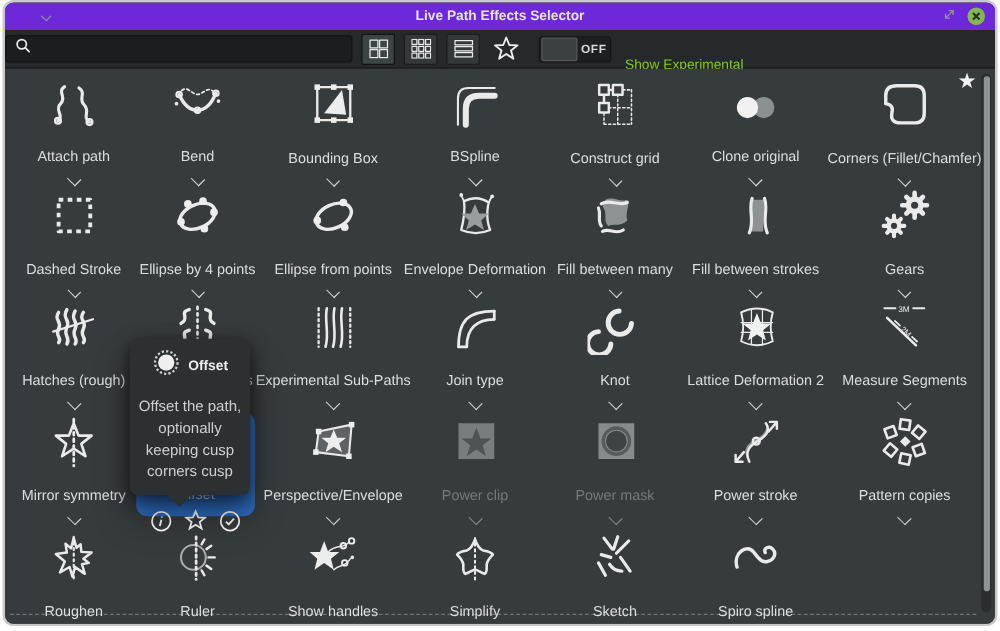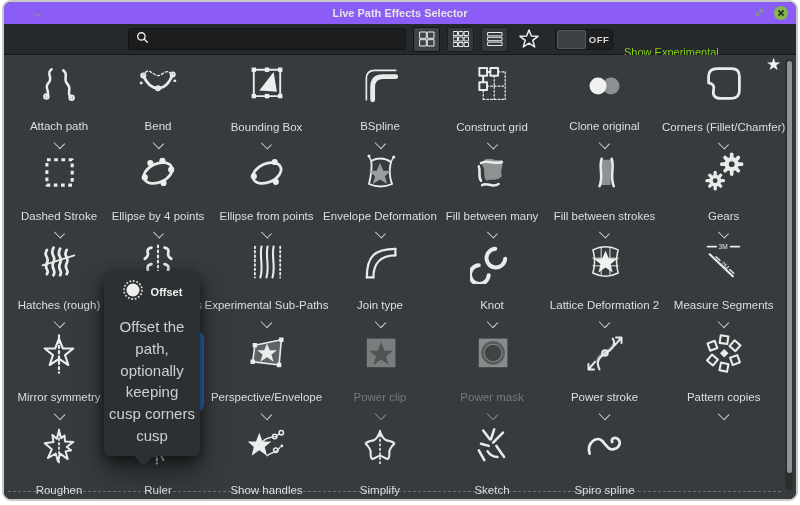--- a/index.html
+++ b/index.html
@@ -1,26 +1,26 @@
 <!DOCTYPE html>
 <html><head>
 <meta charset="utf-8">
 <style>
   html,body{margin:0;padding:0;background:#fff;font-family:"Liberation Sans","DejaVu Sans",sans-serif;}
   .window{position:relative;width:796px;height:501px;margin:0 auto;background:#363b3d;
     border:2px solid #c9c9c9;border-radius:9px;overflow:hidden;box-sizing:border-box;}
   
-  .titlebar{position:relative;height:22px;background:#8b5cf6;display:flex;align-items:center;}
+  .titlebar{position:relative;height:22px;background:#6d28d9;display:flex;align-items:center;}
   .titlebar .title{position:absolute;left:0;right:0;text-align:center;font-size:11px;font-weight:bold;color:#e4e4e4;}
   .tb-menu{position:absolute;left:30px;top:8px;width:7px;height:7px;}
   .tb-menu:before{content:"";position:absolute;left:0;top:0;width:5px;height:5px;border-right:1.5px solid #8f9293;border-bottom:1.5px solid #8f9293;transform:rotate(45deg);}
   .tb-right{position:absolute;right:8px;top:0;height:22px;display:flex;align-items:center;gap:9px;}
   .close-btn{width:14px;height:14px;border-radius:50%;background:#84b84f;display:flex;align-items:center;justify-content:center;}
   
-  .toolbar{height:31px;background:#26292b;border-bottom:1px solid #17191a;display:flex;align-items:center;box-sizing:border-box;padding-left:124px;gap:7px;}
+  .toolbar{height:31px;background:#26292b;border-bottom:1px solid #17191a;display:flex;align-items:center;box-sizing:border-box;gap:7px;}
   .search{width:278px;height:22px;background:#1b1d1e;border:1px solid #121415;border-radius:3px;display:flex;align-items:center;padding-left:7px;box-sizing:border-box;}
   .search input{background:transparent;border:none;outline:none;color:#ddd;font-size:11px;width:230px;margin-left:6px;font-family:inherit;}
   .tbtn{width:27px;height:25px;background:#33393b;border:1px solid #1b1d1e;border-radius:2px;display:flex;align-items:center;justify-content:center;box-sizing:border-box;}
   .tbtn.active{background:#3d4447;border-color:#121415;}
   .tbtn.flat{background:transparent;border-color:transparent;}
   .switch{margin-left:6px;width:58px;height:21px;background:#1d1f20;border:1px solid #141617;border-radius:3px;display:flex;align-items:center;box-sizing:border-box;}
   .knob{width:27px;height:17px;background:#3b4042;border:1px solid #54595b;border-radius:2px;margin-left:1px;}
   .switch-label{flex:1;text-align:center;font-size:9.5px;font-weight:bold;color:#d9d9d9;letter-spacing:.5px;}
   .exp-label{font-size:11px;color:#84cc16;margin-left:4px;margin-top:25px;}
   
@@ -37,21 +37,21 @@
   .fav{position:absolute;top:-3px;right:4px;font-size:17px;color:#f1f3f3;line-height:1;}
   .cell.selected{background:#2d6cc1;border-radius:9px;margin:3px 6px 9px 3px;padding-top:5px;}
   .cell.selected .lbl{color:#eaf0f8;}
   .actions{display:flex;gap:9px;margin-top:5px;align-items:center;}
   
   .tooltip{position:absolute;left:100px;top:216px;width:86px;background:#2c3032;border-radius:6px;
     box-shadow:0 4px 14px rgba(0,0,0,.6), 0 18px 28px rgba(0,0,0,.35);padding:8px 5px 9px;z-index:5;}
   .tooltip:after{content:"";position:absolute;left:33px;bottom:-7px;width:13px;height:13px;background:#2c3032;transform:rotate(45deg);border-radius:2px;}
   .tt-head{display:flex;align-items:center;justify-content:center;gap:7px;}
   .tt-title{font-size:11px;font-weight:bold;color:#f0f2f2;}
-  .tt-desc{margin-top:11px;font-size:15px;line-height:1.45;color:#ccd0d0;text-align:center;}
+  .tt-desc{margin-top:11px;font-size:12px;line-height:1.45;color:#ccd0d0;text-align:center;}
   
   .scroll-track{position:absolute;right:3px;top:4px;width:8px;height:431px;background:#2b2e2f;border-radius:4px;}
   .scroll-thumb{position:absolute;left:1.5px;top:2px;width:5px;height:412px;background:#8e9395;border-radius:3px;}
   .focus-dash{position:absolute;left:4px;right:15px;top:436px;border-top:1px dashed #6f7476;}
   
   .ic svg, .gicon svg{stroke:#e9ebeb;fill:none;stroke-linecap:round;stroke-linejoin:round;}
 </style>
 </head>
 <body>
 

